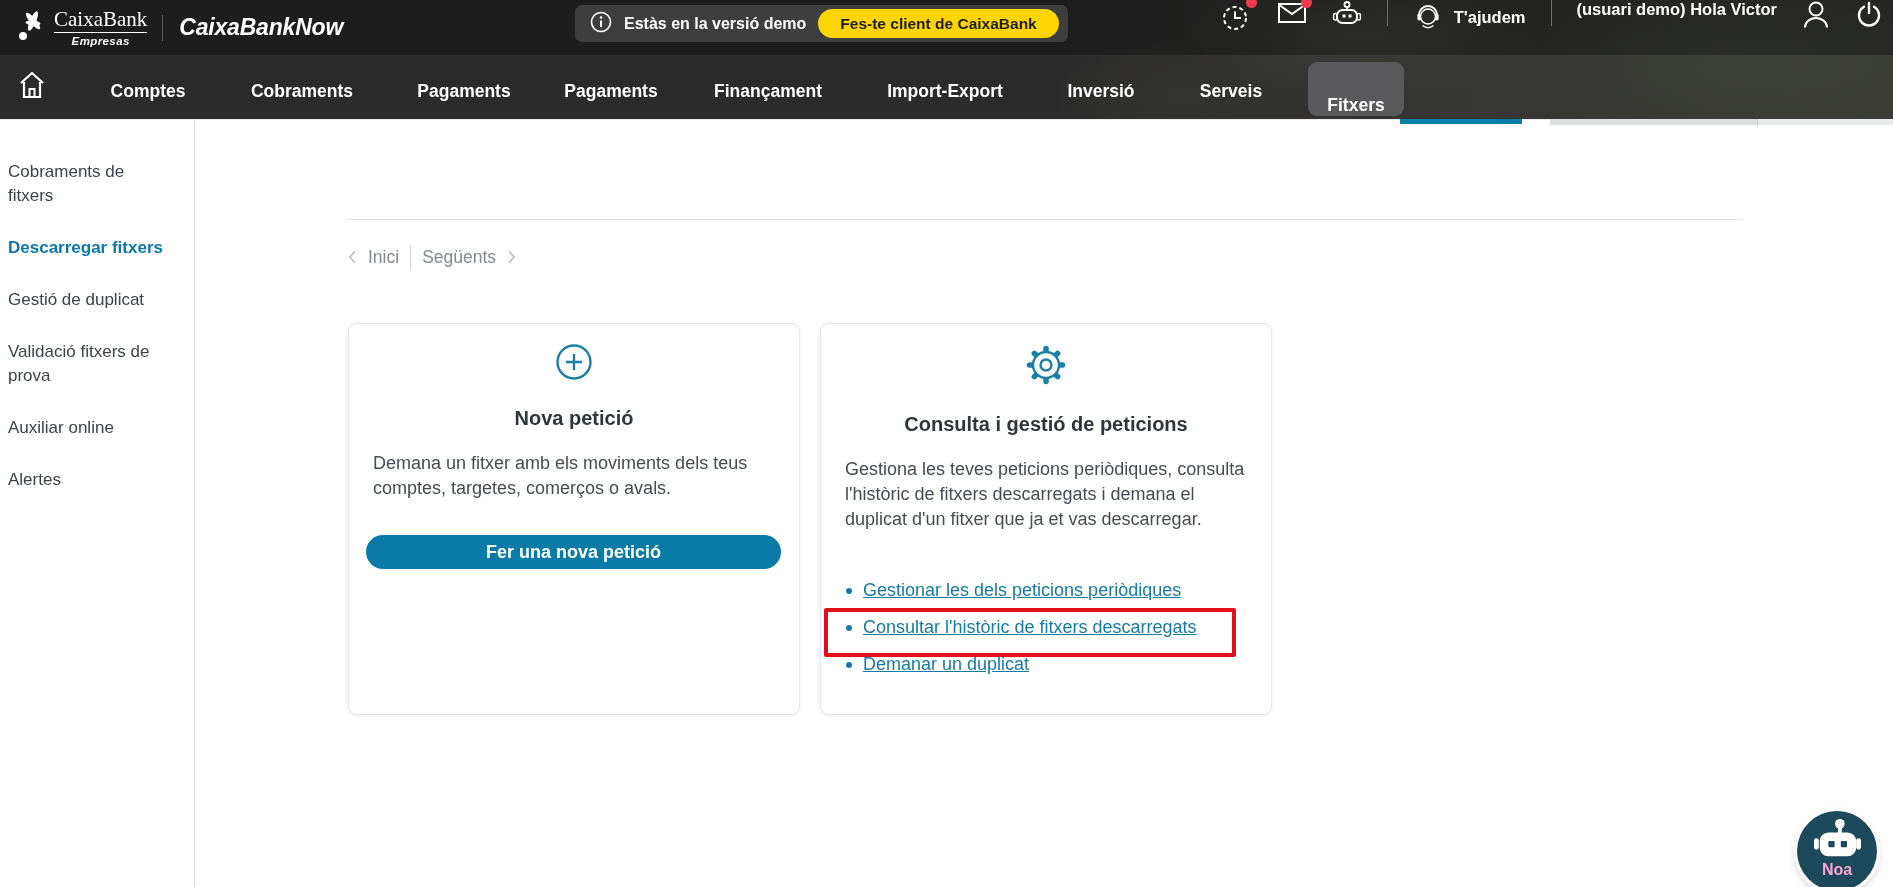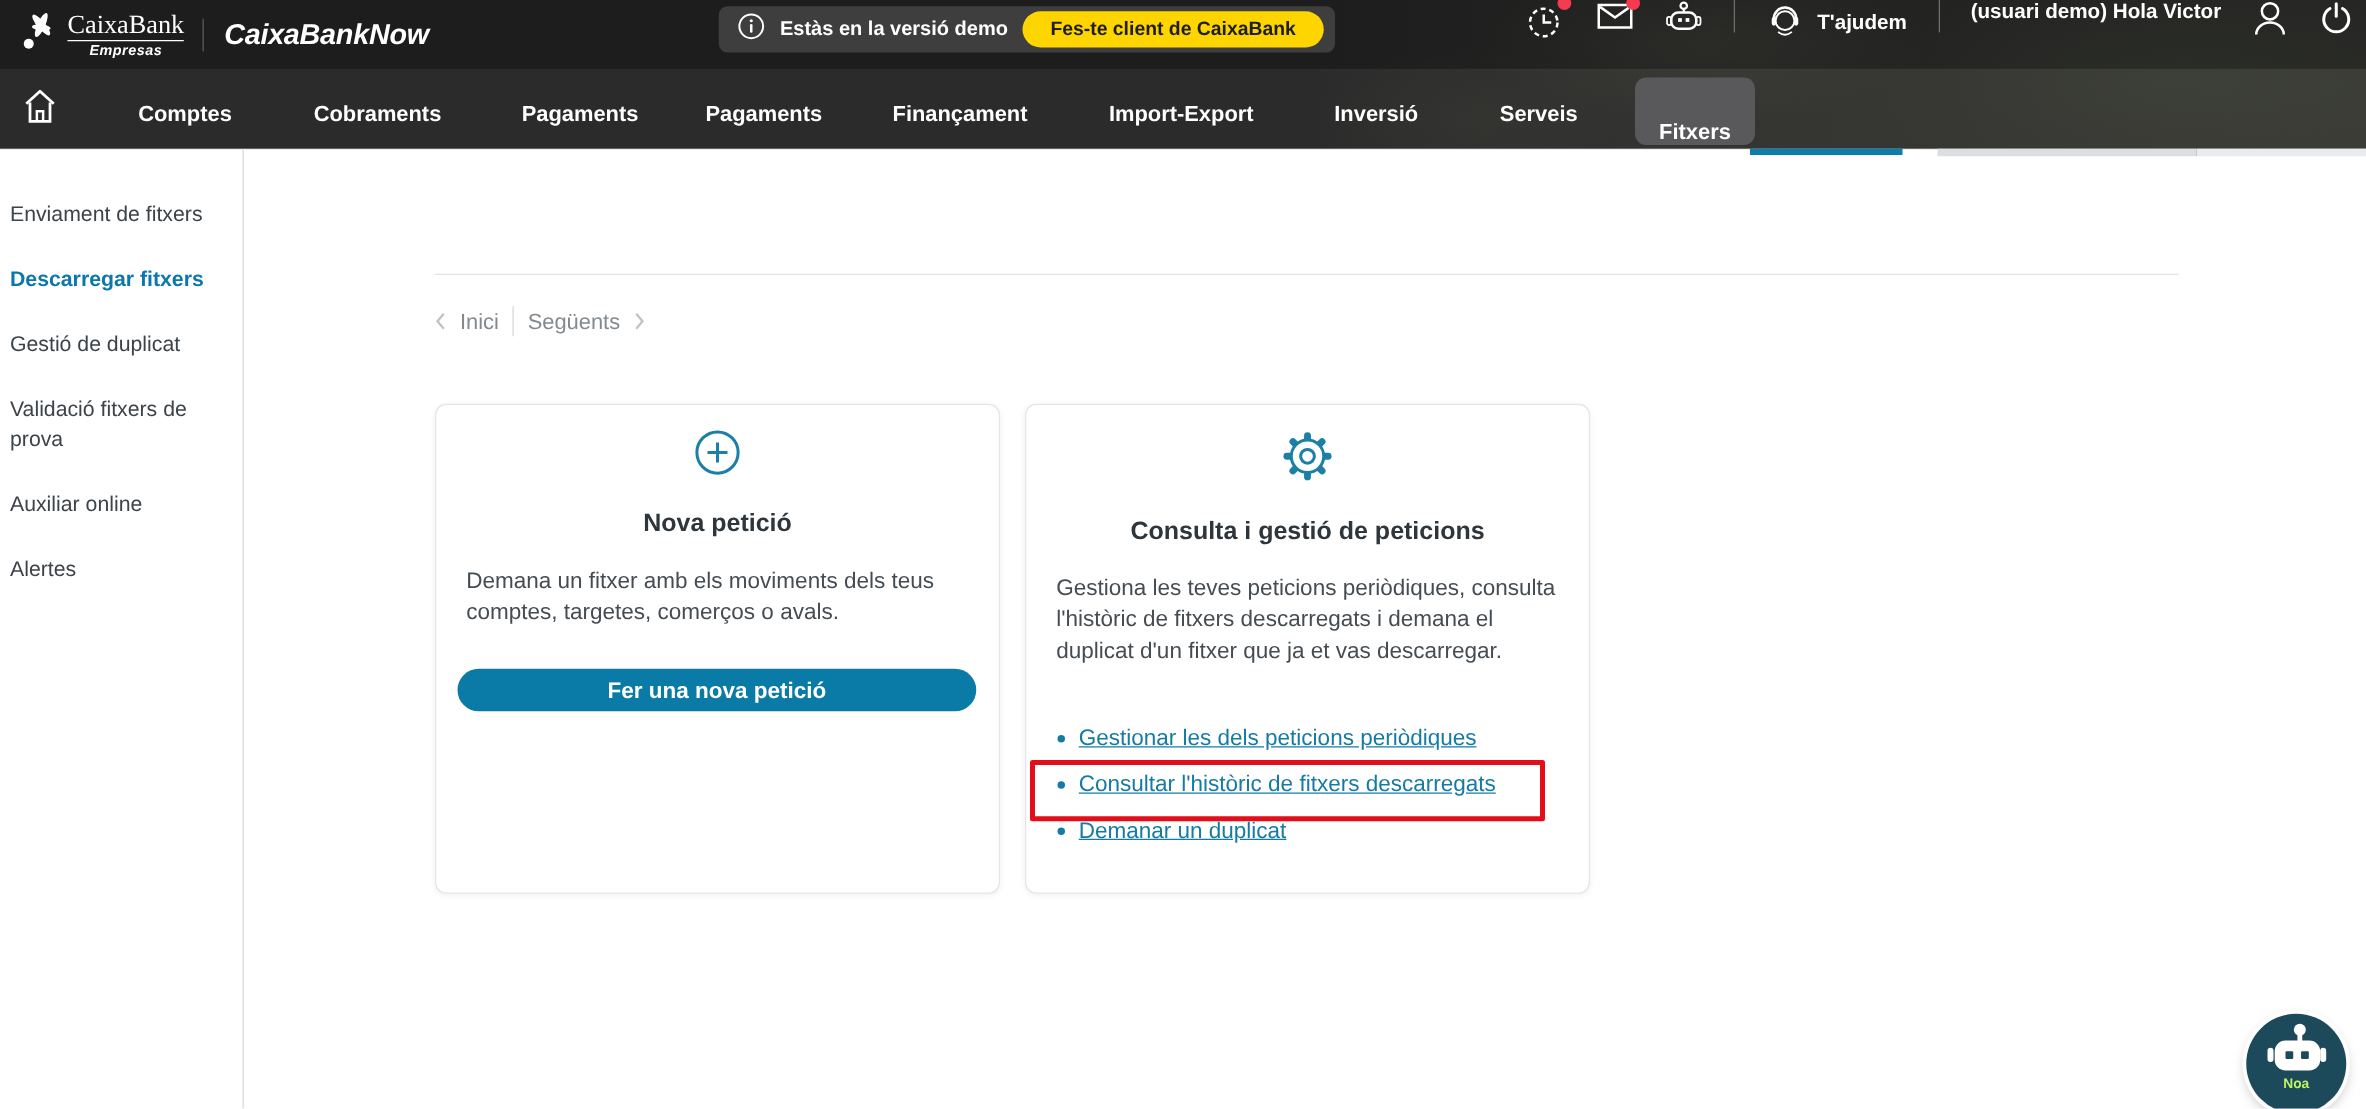--- a/index.html
+++ b/index.html
@@ -76,21 +76,21 @@
   .link-row{display:flex;align-items:flex-start;gap:11px;}
   .bullet{width:6px;height:6px;border-radius:50%;background:#157ba5;margin-top:8px;flex:none;}
   .tlink{color:#157ba5;font-size:18px;text-decoration:underline;cursor:pointer;white-space:nowrap;}
   .hl-box{position:absolute;left:3px;top:284px;width:412px;height:49px;border:4px solid #e30e19;
           border-radius:2px;box-sizing:border-box;pointer-events:none;}
 
   
   .noa{position:absolute;left:1797px;top:811px;width:80px;height:80px;border-radius:50%;background:#1d4a5b;
        box-shadow:0 0 0 3px rgba(255,255,255,.95), 0 4px 10px rgba(0,0,0,.25);
        display:flex;flex-direction:column;align-items:center;cursor:pointer;}
-  .noa-label{color:#bef264;font-weight:bold;font-size:11px;margin-top:-3px;}
+  .noa-label{color:#f9a8d4;font-weight:bold;font-size:16px;margin-top:-3px;}
 </style>
 </head>
 <body>
 
 <div class="page">
 
   <div class="topbars">
 
     <div class="hdr">
       <span>
@@ -198,21 +198,21 @@
         <span>Fitxers</span>
       </span>
     </div>
   </div>
 
   <div class="content-top-line"></div>
   <div class="subnav-indicator"></div>
   <div class="subnav-strip"></div>
 
   <div class="sidebar">
-    <div class="sb-item">Enviament de fitxers</div>
+    <div class="sb-item">Cobraments de fitxers</div>
     <div class="sb-item active">Descarregar fitxers</div>
     <div class="sb-item">Gestió de duplicat</div>
     <div class="sb-item">Validació fitxers de prova</div>
     <div class="sb-item">Auxiliar online</div>
     <div class="sb-item">Alertes</div>
   </div>
 
   <div class="rule"></div>
 
   <div class="pager">

